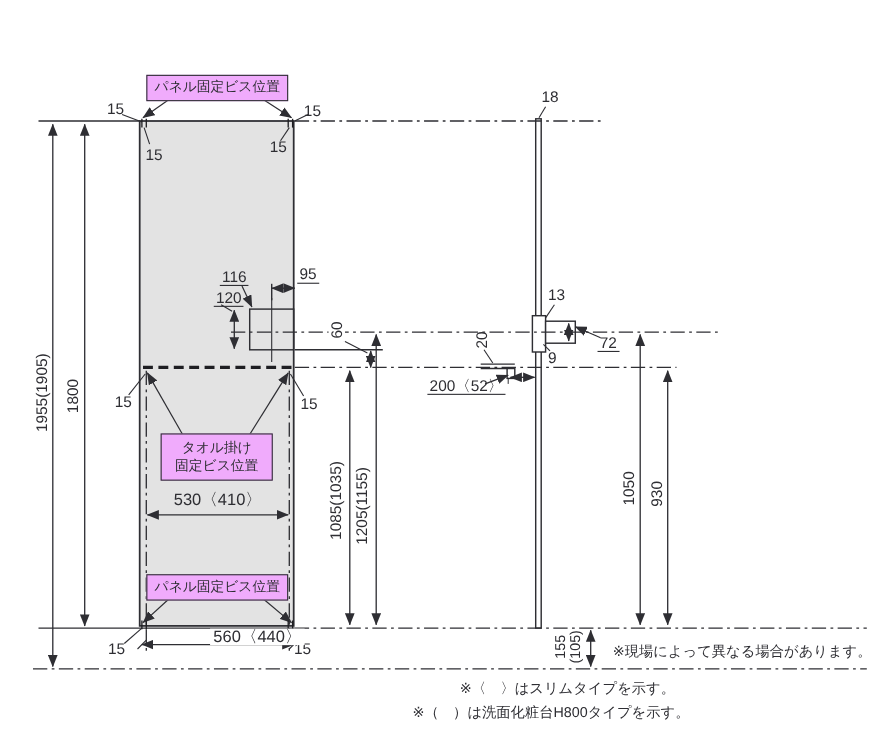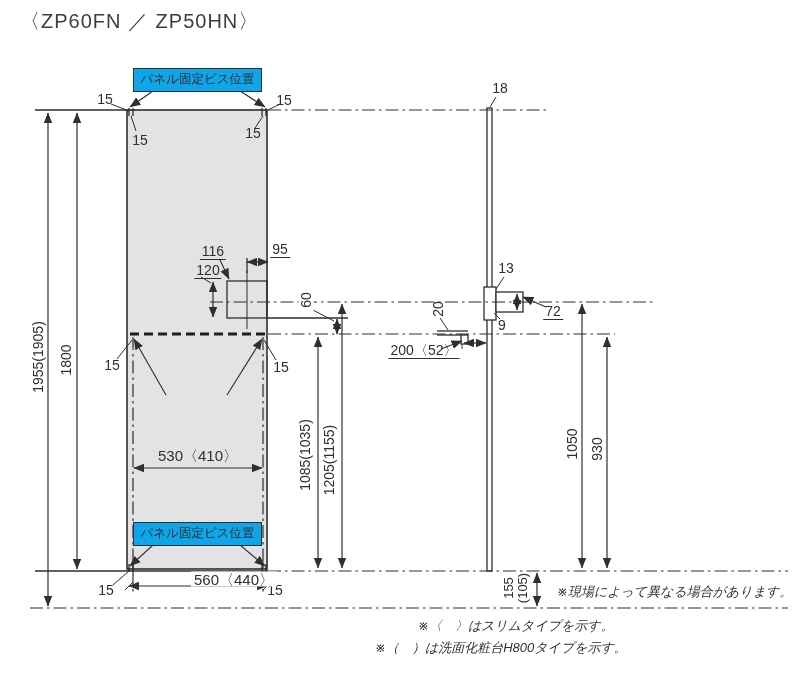--- a/index.html
+++ b/index.html
@@ -4,25 +4,25 @@
 <style>
   html,body{margin:0;padding:0;background:#fff;}
   #stage{position:relative;width:800px;height:682px;background:#ffffff;overflow:hidden;
          font-family:"Liberation Sans","DejaVu Sans",sans-serif;color:#2e2e33;}
   #stage svg{position:absolute;left:0;top:0;}
   .lt{position:absolute;white-space:nowrap;}
   .ht{position:absolute;transform:translate(-50%,-50%);white-space:nowrap;font-size:14px;line-height:1;}
   .vt{position:absolute;transform:translate(-50%,-50%) rotate(-90deg);white-space:nowrap;font-size:14px;line-height:1.05;text-align:center;}
   .ul{border-bottom:1.3px solid #2e2e33;padding:0 2px 1px 2px;}
   .dimtxt{font-size:15px;}
-  .lblbox{position:absolute;border:1.5px solid #2e2e33;background:#0ea5e9;display:flex;
+  .lblbox{position:absolute;border:1.5px solid #2e2e33;background:#f0abfc;display:flex;
           align-items:center;justify-content:center;font-size:12.5px;line-height:1.25;
           text-align:center;white-space:nowrap;}
   .title{font-size:20px;letter-spacing:1px;color:#3c3c42;}
-  .note{font-size:13px;font-style:italic;}
+  .note{font-size:13px;}
   .bgw{background:#fff;padding:0 3px;}
 </style>
 </head>
 <body>
 
 <div id="stage">
 
   <svg width="800" height="682" viewBox="0 0 800 682">
     <defs>
       <marker id="arw" viewBox="0 0 10 8" markerWidth="11" markerHeight="9" refX="9.5" refY="4" orient="auto-start-reverse" markerUnits="userSpaceOnUse">
@@ -126,24 +126,27 @@
           <line x1="129" y1="564" x2="129" y2="572"></line>
           <line x1="133" y1="564" x2="133" y2="572"></line>
         </g>
       <g>
           <line x1="262" y1="564" x2="262" y2="572"></line>
           <line x1="266" y1="564" x2="266" y2="572"></line>
         </g>
     </g>
   </svg>
 
-  <div class="lt title" style="left:20px;top:8px;">〈ZP60FN ／ ZP50HN〉</div>
 
   <div class="lblbox" style="left:133px;top:68px;width:127px;height:22px;">パネル固定ビス位置</div>
   <div class="lblbox" style="left:133px;top:522px;width:127px;height:22px;">パネル固定ビス位置</div>
+  <div class="lblbox" style="left:146px;top:394px;width:100px;height:41px;flex-direction:column;">
+    <span>タオル掛け</span>
+    <span>固定ビス位置</span>
+  </div>
 
   <div class="ht" style="left:105px;top:99px;">15</div>
   <div class="ht" style="left:284px;top:100px;">15</div>
   <div class="ht" style="left:140px;top:140px;">15</div>
   <div class="ht" style="left:253px;top:133px;">15</div>
   <div class="ht" style="left:112px;top:365px;">15</div>
   <div class="ht" style="left:281px;top:367px;">15</div>
   <div class="ht" style="left:106px;top:590px;">15</div>
   <div class="ht" style="left:275px;top:590px;">15</div>
 

